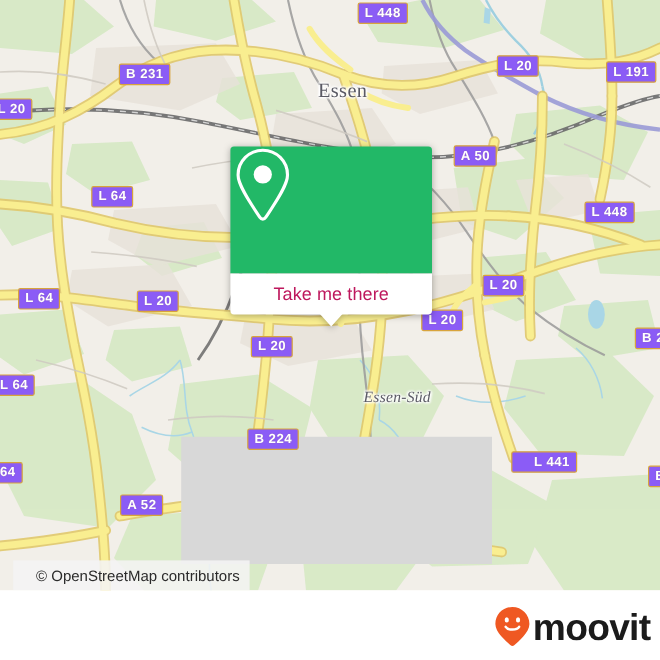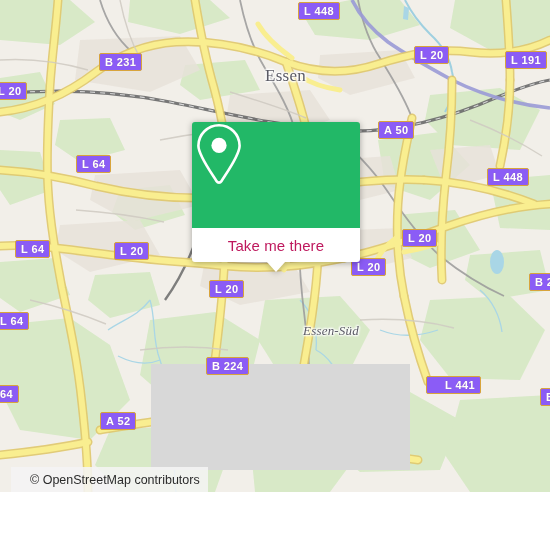--- a/index.html
+++ b/index.html
@@ -358,15 +358,24 @@
       </div>
     </div>
 
     <div id="attribution">
       <span>© OpenStreetMap contributors</span>
     </div>
   </div>
 
   <div id="footer">
 
+    <div id="brand">
+      <svg width="30" height="34" viewBox="0 0 30 34">
+        <path d="M15 0.8 C7.1 0.8 0.8 7.1 0.8 15 C0.8 22.2 10.3 29.7 13.5 32.8 C14.3 33.6 15.7 33.6 16.5 32.8 C19.7 29.7 29.2 22.2 29.2 15 C29.2 7.1 22.9 0.8 15 0.8 Z" fill="#ef5822"></path>
+        <ellipse cx="10.3" cy="11.6" rx="1.75" ry="2.2" fill="#ffffff"></ellipse>
+        <ellipse cx="19.7" cy="11.6" rx="1.75" ry="2.2" fill="#ffffff"></ellipse>
+        <path d="M9.4 17.4 C11.3 20.4 18.7 20.4 20.6 17.4" fill="none" stroke="#ffffff" stroke-width="2.1" stroke-linecap="round"></path>
+      </svg>
+      <span id="brand-wordmark">moovit</span>
+    </div>
   </div>
 
 </div>
 
 </body></html>

